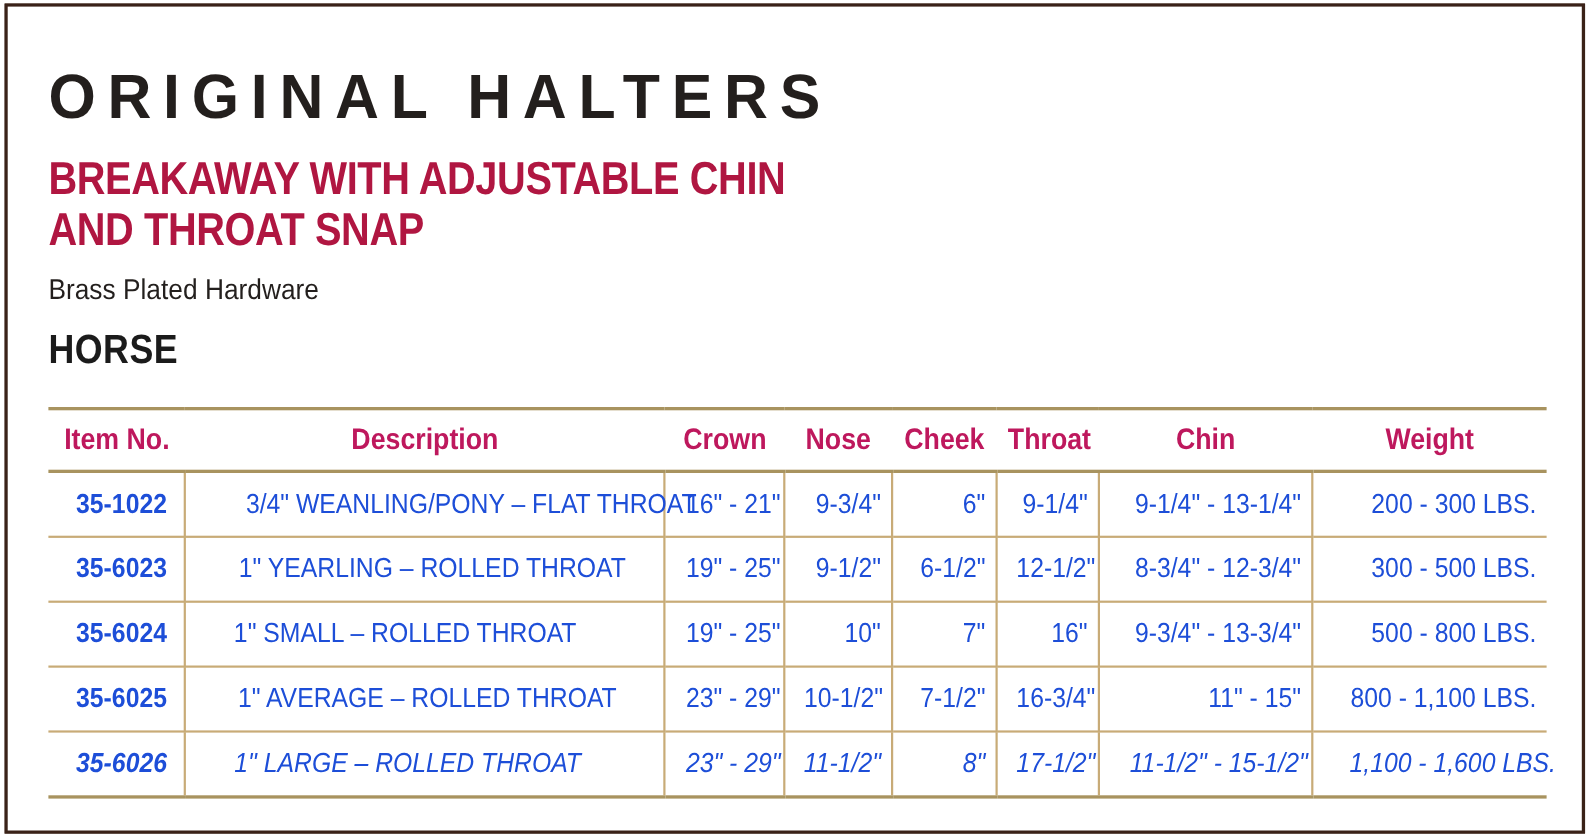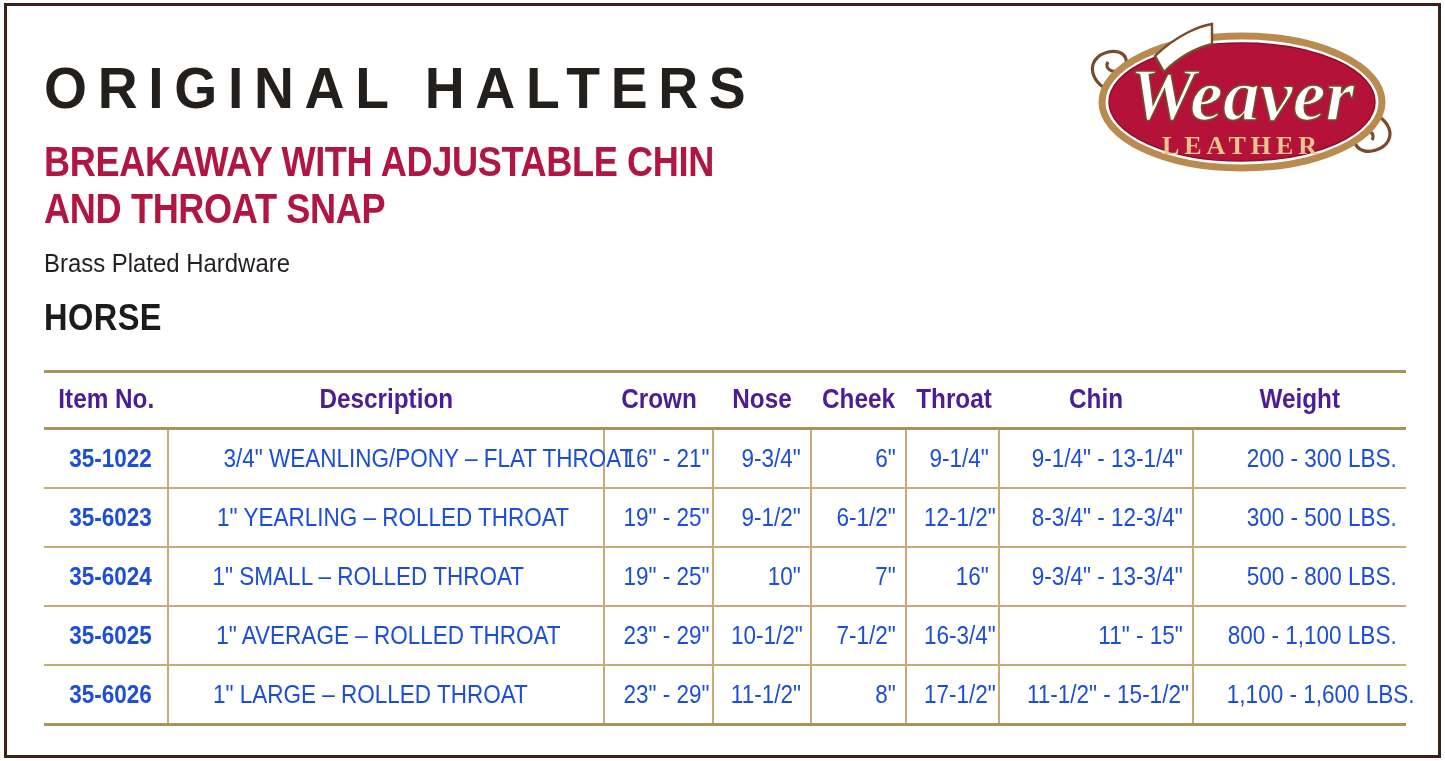--- a/index.html
+++ b/index.html
@@ -103,21 +103,21 @@
   .spec-table col.c-crown  { width: 109px; }
   .spec-table col.c-nose   { width: 98px; }
   .spec-table col.c-cheek  { width: 95px; }
   .spec-table col.c-throat { width: 93px; }
   .spec-table col.c-chin   { width: 194px; }
   .spec-table col.c-weight { width: 213px; }
 
   .spec-table thead th {
     font-size: 27px;
     font-weight: bold;
-    color: #4c1d95;
+    color: #be185d;
     text-align: center;
     padding: 11px 6px 12px 6px;
     border-top: 3px solid #a8935f;
     border-bottom: 3px solid #a8935f;
     letter-spacing: 0px;
     white-space: nowrap;
   }
   .spec-table thead th span {
     display: inline-block;
     transform: scaleX(0.9);
@@ -136,20 +136,21 @@
     display: inline-block;
     transform: scaleX(0.9);
     transform-origin: right center;
   }
   .spec-table tbody tr td:last-child {
     border-right: none;
     padding-left: 12px;
   }
   .spec-table tbody tr:last-child td {
     border-bottom: 3px solid #a8935f;
+    font-style: italic;
   }
   td.cell-item {
     color: #b01641;
     font-weight: bold;
     font-size: 30px;
     text-align: center;
     padding: 0 4px;
   }
   td.cell-item span { transform-origin: center center; transform: scaleX(0.95); }
   td.cell-desc {
@@ -171,38 +172,20 @@
   <div class="header-wrap">
     <div class="title-main">ORIGINAL HALTERS</div>
     <div class="title-sub">
       <span class="l1">BREAKAWAY WITH ADJUSTABLE CHIN</span>
       <span class="l2">AND THROAT SNAP</span>
     </div>
     <div class="subtitle-small">Brass Plated Hardware</div>
     <div class="section-label">HORSE</div>
   </div>
 
-  <div class="logo">
-    <svg viewBox="0 0 360 165" width="360" height="165" xmlns="http://www.w3.org/2000/svg">
-
-      <g>
-        <path d="M58 76 C28 68 24 40 48 34 C66 30 72 46 60 52 C52 56 44 50 48 44" fill="none" stroke="#7a4a2a" stroke-width="3.2"></path>
-        <path d="M300 92 C332 96 340 124 316 132 C298 138 288 122 300 114 C308 109 316 116 312 122" fill="none" stroke="#7a4a2a" stroke-width="3.2"></path>
-      </g>
-
-      <ellipse cx="182" cy="84" rx="140" ry="66" fill="#FFFFFF" stroke="#B98B4E" stroke-width="7"></ellipse>
-      <ellipse cx="182" cy="84" rx="133" ry="59" fill="#B5123A" stroke="#8d0f2d" stroke-width="1.5"></ellipse>
-
-      <path d="M95 38 C118 16 140 8 152 6 L152 26 C136 30 118 40 104 54 Z" fill="#FFFFFF" stroke="#7a4a2a" stroke-width="2.4"></path>
-
-      <text x="182" y="102" text-anchor="middle" font-family="'Liberation Serif', serif" font-size="74" font-weight="bold" font-style="italic" fill="#FFFFFF" stroke="#7a4a2a" stroke-width="1.6" transform="scale(1.0,1.0)">Weaver</text>
-
-      <text x="182" y="136" text-anchor="middle" font-family="'Liberation Serif', serif" font-size="26" font-weight="bold" letter-spacing="5" fill="#E8C48E">LEATHER</text>
-    </svg>
-  </div>
 
   <table class="spec-table">
     <colgroup>
       <col class="c-item">
         <col class="c-desc">
         <col class="c-crown">
         <col class="c-nose">
       <col class="c-cheek">
         <col class="c-throat">
         <col class="c-chin">

